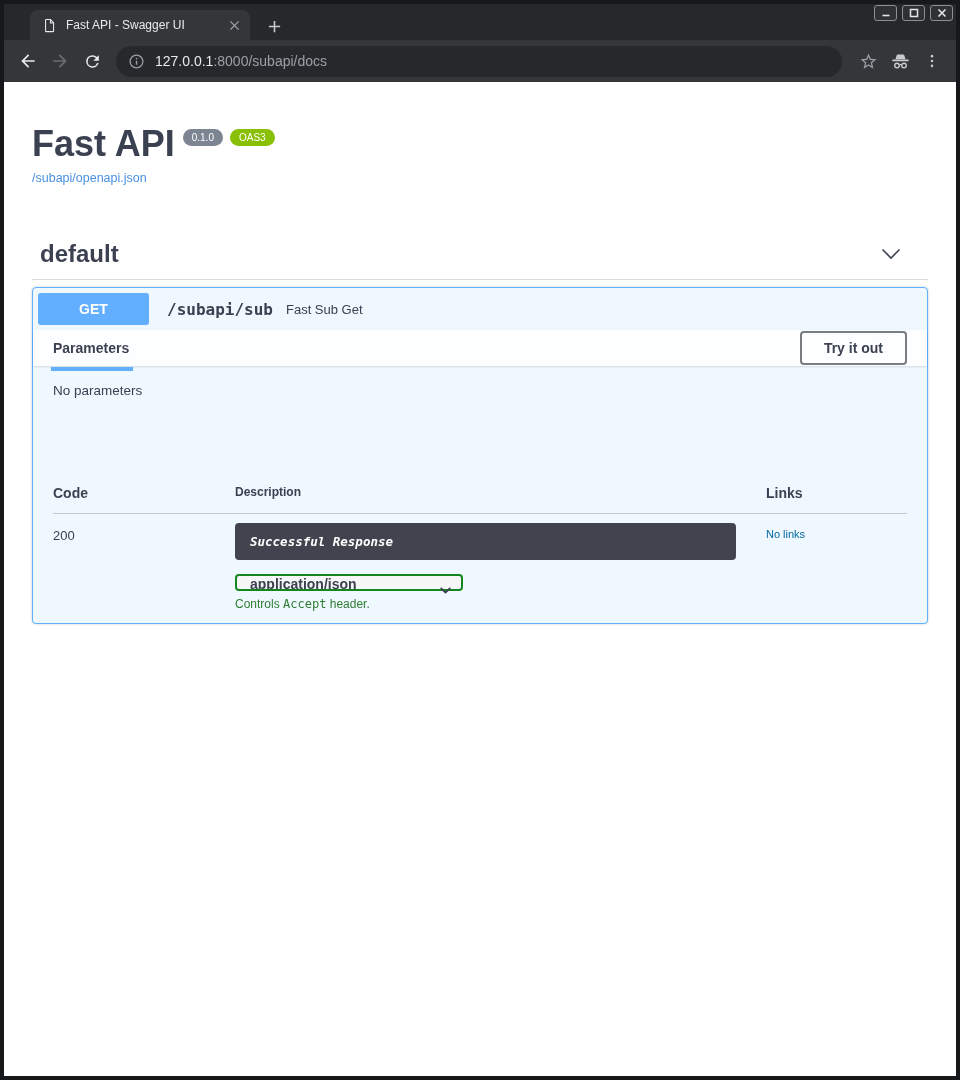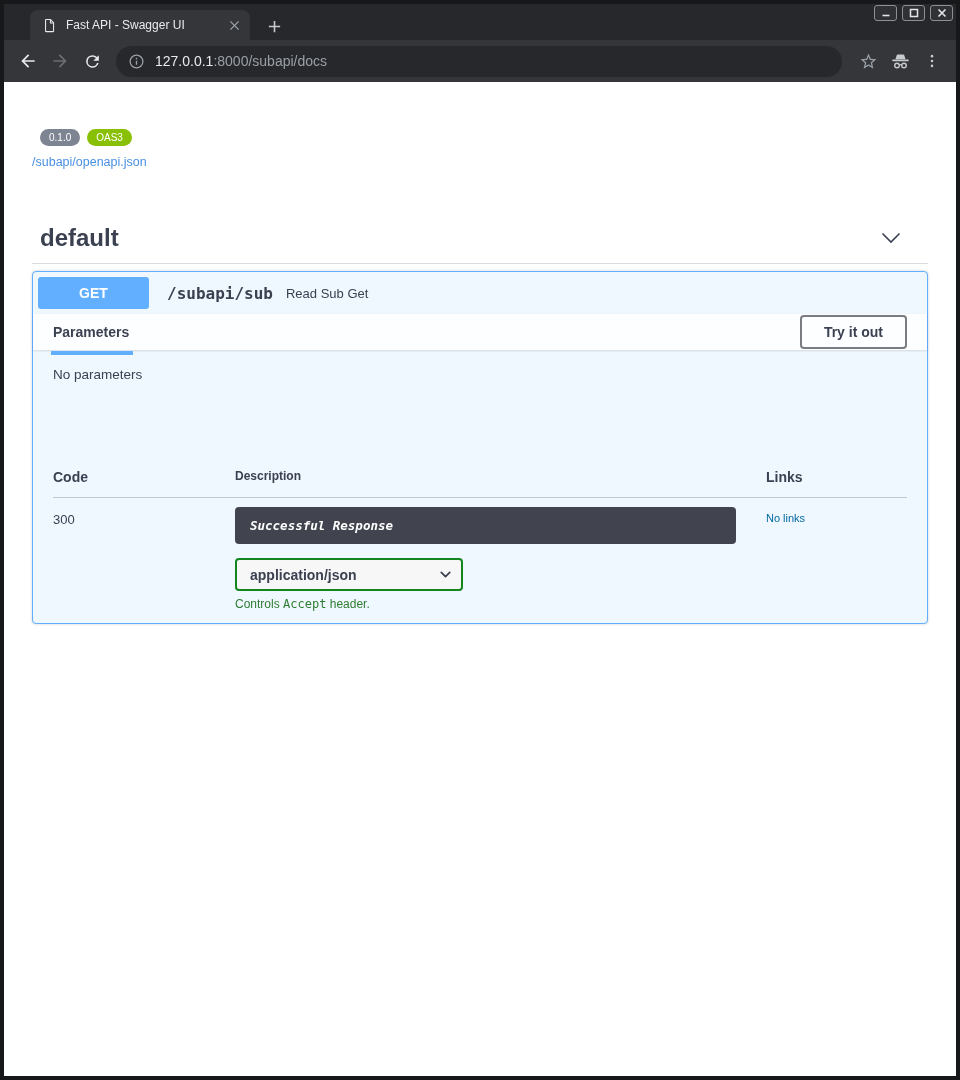--- a/index.html
+++ b/index.html
@@ -75,21 +75,21 @@
   .col-desc { width:531px; flex:none; }
   .col-links { flex:1; }
   .th-code, .th-links { font-size:14px; font-weight:bold; color:#3b4151; }
   .th-desc { font-size:12px; font-weight:bold; color:#3b4151; }
   .cell-code { font-size:13px; color:#3b4151; padding-top:5px; }
   .cell-links { font-size:11px; color:#0369a1; padding-top:5px; }
   .res-markdown { width:501px; background:#41444e; border-radius:4px; padding:11px 15px;
                   font-family:"DejaVu Sans Mono", monospace; font-style:italic; font-weight:bold;
                   font-size:12.5px; color:#ffffff; }
   .media-row { margin-top:14px; }
-  .select-wrap { position:relative; width:228px; height:33px; }
+  .select-wrap { position:relative; width:228px; height:17px; }
   .media-select { width:100%; height:100%; appearance:none; -webkit-appearance:none;
                   border:2px solid #13861f; border-radius:4px; background:#f7f7f7;
                   font-family:inherit; font-size:14px; font-weight:bold; color:#3b4151;
                   padding:0 30px 0 13px; cursor:pointer; }
   .select-chevron { position:absolute; right:9px; top:8px; width:17px; height:17px; pointer-events:none; }
   .accept-hint { margin-top:6px; font-size:12px; color:#2e7d32; }
   .accept-hint .mono { font-family:"DejaVu Sans Mono", monospace; font-size:12px; }
 </style>
 </head>
 <body>
@@ -180,61 +180,62 @@
           </svg>
       </div>
     </div>
   </div>
 
   <div class="page">
     <div class="sw-wrap">
 
       <div class="info-block">
         <div class="api-title-row">
+          <h1 class="api-title">Fast API</h1>
           <span class="badges">
             <span class="pill pill-version">0.1.0</span>
             <span class="pill pill-oas">OAS3</span>
           </span>
         </div>
         <a class="spec-link">/subapi/openapi.json</a>
       </div>
 
       <div class="tag-row">
         <span class="tag-name">default</span>
         <svg class="tag-chevron" viewBox="0 0 20 16">
           <path d="M1.5 3.5l8.5 8.5 8.5-8.5" fill="none" stroke="#3b4151" stroke-width="1.6"></path>
         </svg>
       </div>
 
       <div class="opblock">
 
         <div class="op-summary">
           <span class="method-badge">GET</span>
           <span class="op-path">/subapi/sub</span>
-          <span class="op-desc">Read Sub Get</span>
+          <span class="op-desc">Fast Sub Get</span>
         </div>
 
         <div class="section-header params">
           <span class="tab-item">Parameters</span>
           <button class="try-btn">Try it out</button>
         </div>
 
         <div class="params-body">
           <div class="no-params">No parameters</div>
         </div>
 
 
         <div class="responses-body">
           <div class="rt-head">
             <div class="col-code th-code">Code</div>
             <div class="col-desc th-desc">Description</div>
             <div class="col-links th-links">Links</div>
           </div>
           <div class="rt-row">
-            <div class="col-code cell-code">300</div>
+            <div class="col-code cell-code">200</div>
             <div class="col-desc">
               <div class="res-markdown">Successful Response</div>
               <div class="media-row">
                 <div class="select-wrap">
                   <select class="media-select">
                     <option>application/json</option>
                   </select>
                   <svg class="select-chevron" viewBox="0 0 20 20">
                     <path d="M5 7.5l5 5 5-5" fill="none" stroke="#3b4151" stroke-width="2" stroke-linecap="round" stroke-linejoin="round"></path>
                   </svg>

